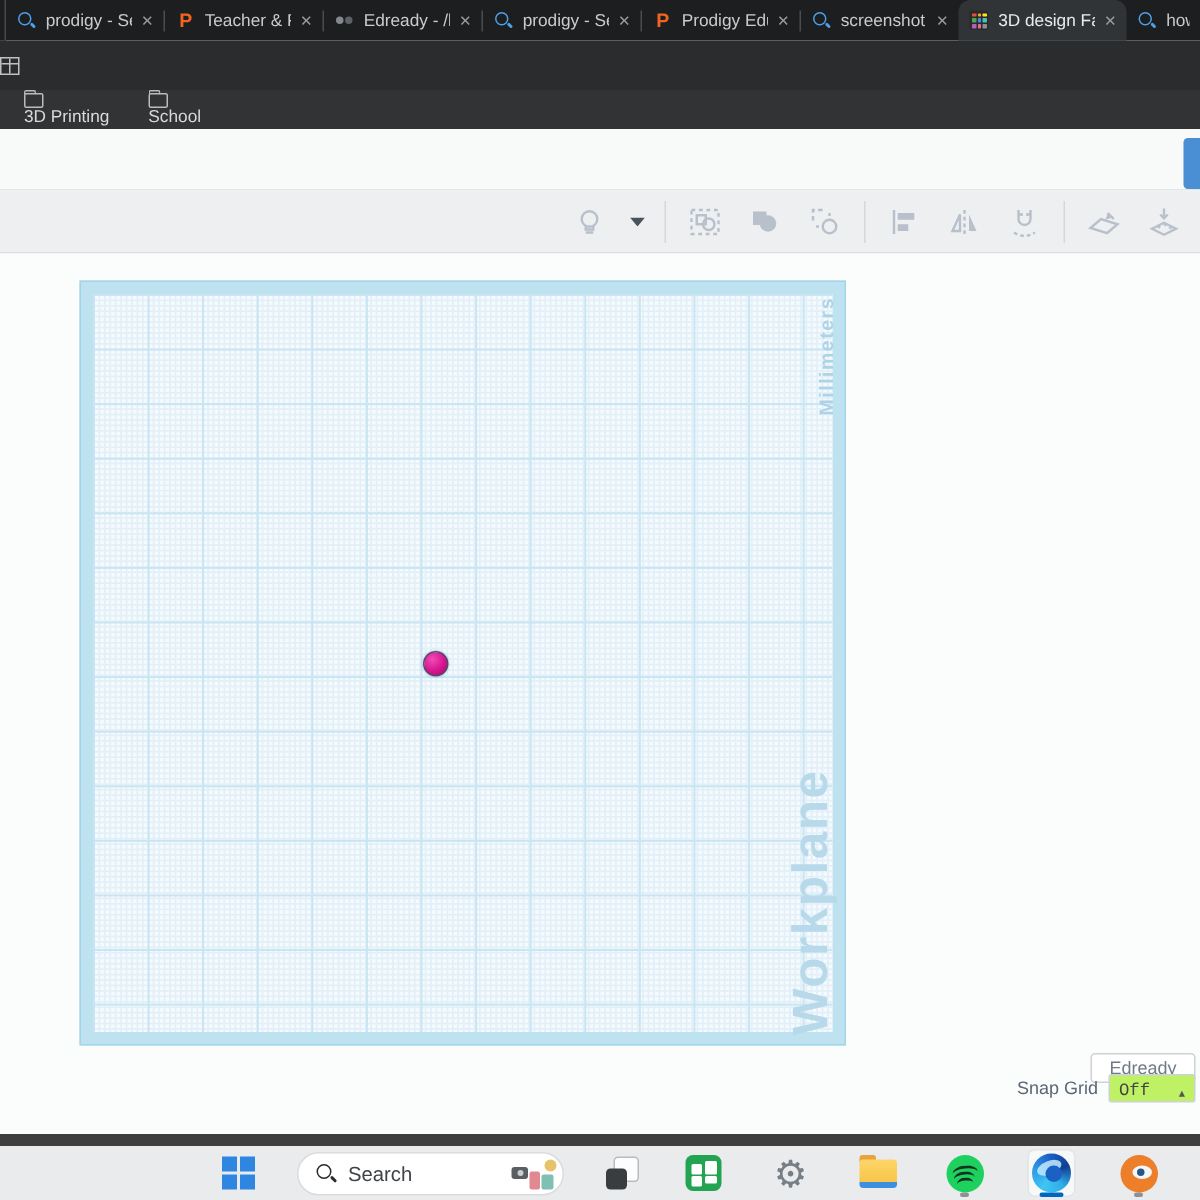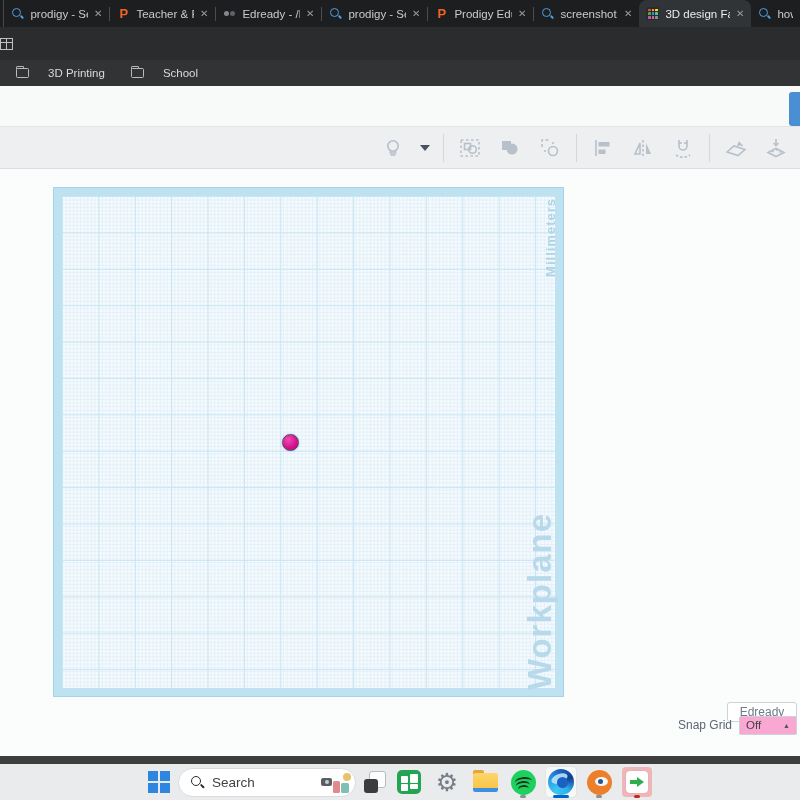--- a/index.html
+++ b/index.html
@@ -25,21 +25,21 @@
   .fav-tinkercad { background:#2b2b2b; border-radius:2px; display:grid; grid-template-columns:1fr 1fr 1fr; grid-template-rows:1fr 1fr 1fr; gap:1px; padding:1.5px; }
   .fav-tinkercad i { border-radius:0.5px; }
 
   .urlbar { position:absolute; left:0; top:27px; width:800px; height:33px; background:#2a2c2e; display:flex; align-items:center; }
   .url-text { color:#d6d8da; font-size:13.5px; padding-left:2px; white-space:nowrap; overflow:hidden; flex:1; }
   .grid-icon { width:13px; height:12px; border:1.4px solid #bfc1c3; margin-right:6px; position:relative; flex:0 0 auto; }
   .grid-icon::before { content:""; position:absolute; left:0; top:3.5px; width:100%; height:1.4px; background:#bfc1c3; }
   .grid-icon::after { content:""; position:absolute; left:4.5px; top:0; width:1.4px; height:100%; background:#bfc1c3; }
 
   .bookmarks { position:absolute; left:0; top:60px; width:800px; height:26px; background:#313335; display:flex; align-items:center; gap:26px; padding-left:16px; }
-  .bm-item { display:flex; align-items:center; gap:19px; color:#d8dadb; font-size:11.5px; }
+  .bm-item { display:flex; align-items:flex-start; gap:0; color:#d8dadb; font-size:11.5px;flex-direction:column; }
   .folder-ic { width:13px; height:10px; border:1.3px solid #b9bbbd; border-radius:1.5px; position:relative; }
   .folder-ic::before { content:""; position:absolute; left:-1.3px; top:-3.5px; width:6px; height:2.5px; border:1.3px solid #b9bbbd; border-bottom:none; border-radius:1.5px 1.5px 0 0; }
 
   
   .page-header { position:absolute; left:0; top:86px; width:800px; height:41px; background:#f8f9f9; border-bottom:1px solid #e2e4e6; }
   .header-blue-btn { position:absolute; right:0; top:6px; width:11px; height:34px; background:#4a8fd3; border-radius:3px 0 0 3px; }
 
   .toolbar { position:absolute; left:0; top:127px; width:800px; height:42px; background:#edeff1; border-bottom:1px solid #dcdfe2; display:flex; align-items:center; justify-content:flex-end; padding-right:4px; }
   .tb-btn { width:40px; height:30px; display:flex; align-items:center; justify-content:center; }
   .tb-btn.narrow { width:24px; }
@@ -61,27 +61,27 @@
   .wp-label { position:absolute; right:4px; bottom:6px; writing-mode:vertical-rl; transform:rotate(180deg);
     font-size:33px; font-weight:bold; color:#b7d9ea; letter-spacing:1px; }
   .sphere { position:absolute; left:228px; top:246px; width:17px; height:17px; border-radius:50%;
     background:radial-gradient(circle at 35% 30%, #f04cb4, #d6148f 55%, #a50a6e);
     border:1.5px solid #4e4a6b; box-shadow:0 0 2px rgba(60,60,100,.4); }
 
   .settings-btn { position:absolute; left:727px; top:533px; width:70px; height:20px; background:#fff;
     border:1px solid #ccd2d8; border-radius:3px; color:#6f7a87; font-size:12px; display:flex; align-items:center; justify-content:center; }
   .snap-row { position:absolute; left:640px; top:546px; width:157px; height:20px; display:flex; align-items:center; justify-content:flex-end; gap:7px; }
   .snap-label { color:#5c6675; font-size:12px; }
-  .snap-select { width:58px; height:19px; background:#f9a8d4; border:1px solid #ccd2d8; border-radius:2px;
-    display:flex; align-items:center; justify-content:space-between; padding:0 6px; font-size:11.5px; color:#444; }
+  .snap-select { width:58px; height:19px; background:#bef264; border:1px solid #ccd2d8; border-radius:2px;
+    display:flex; align-items:flex-end; justify-content:space-between; padding:0 6px; font-size:11.5px; color:#444;font-family:Liberation Mono, monospace; }
   .snap-caret { font-size:7px; color:#555; }
 
   
   .winframe { position:absolute; left:0; top:756px; width:800px; height:8px; background:#3e3e3e; }
-  .taskbar { position:absolute; left:0; top:764px; width:800px; height:36px; background:#e9ebed; display:flex; align-items:center; gap:8px; padding-left:148px; }
+  .taskbar { position:absolute; left:0; top:764px; width:800px; height:36px; background:#e9ebed; display:flex; align-items:center; gap:28px; padding-left:148px; }
 
   .win-logo { width:22px; height:22px; display:grid; grid-template-columns:1fr 1fr; grid-template-rows:1fr 1fr; gap:2px; flex:0 0 auto; }
   .win-logo i { background:#2f86e0; }
 
   .search-pill { width:178px; height:29px; background:#fff; border:1px solid #d9dbdd; border-radius:15px;
     display:flex; align-items:center; gap:8px; padding:0 6px 0 12px; flex:0 0 auto; }
   .mag { width:13px; height:13px; position:relative; flex:0 0 auto; }
   .mag::before { content:""; position:absolute; left:0; top:0; width:8px; height:8px; border:1.8px solid #2b2b2b; border-radius:50%; }
   .mag::after { content:""; position:absolute; left:9px; top:9.5px; width:4.5px; height:1.8px; background:#2b2b2b; transform:rotate(45deg); border-radius:1px; }
   .search-text { color:#3f4347; font-size:13.5px; flex:1; }

